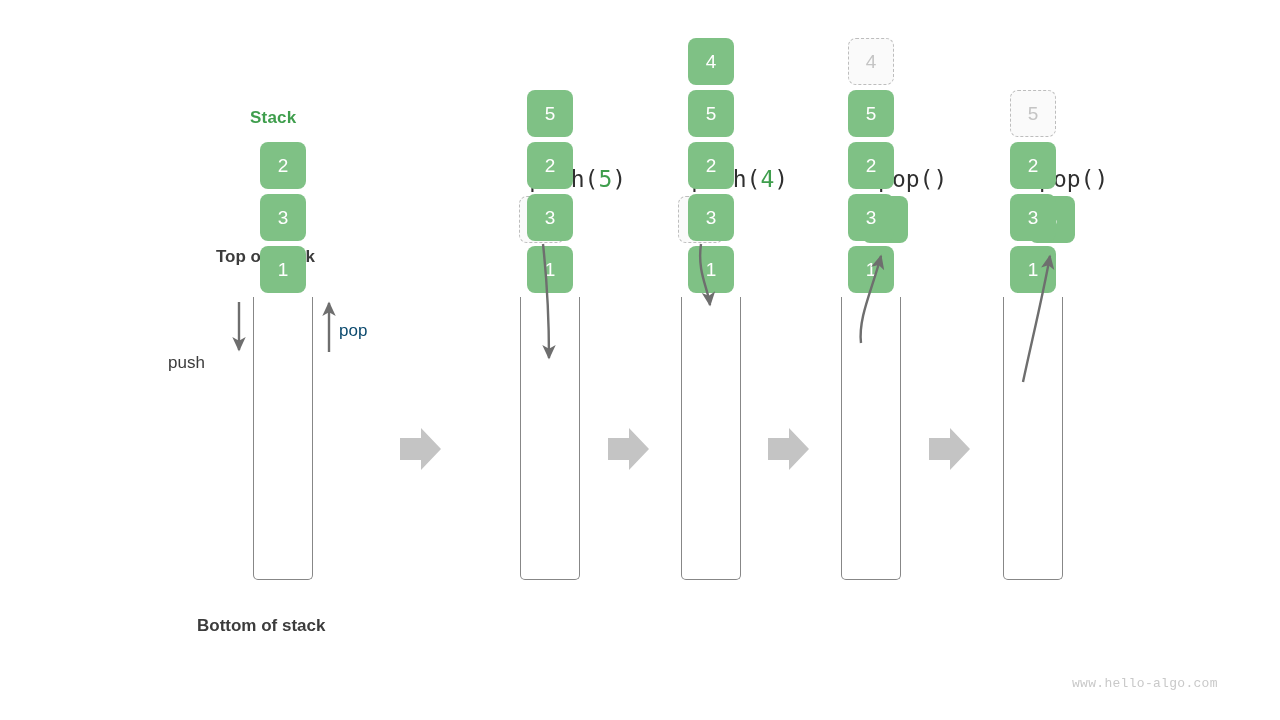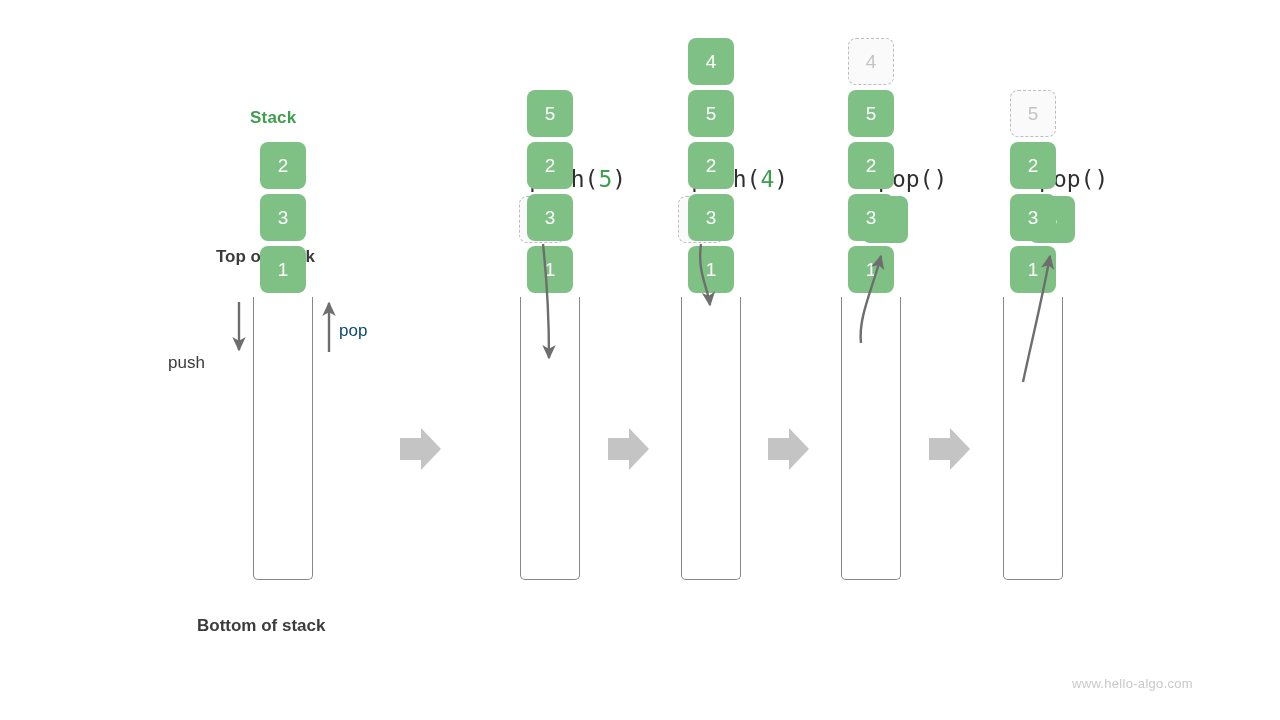--- a/index.html
+++ b/index.html
@@ -58,21 +58,21 @@
     left: 339px;
     top: 321px;
     font-size: 17px;
     font-weight: normal;
     color: #0c4a6e;
   }
   .watermark {
     position: absolute;
     left: 1072px;
     top: 676px;
-    font-family: Liberation Sans, sans-serif;
+    font-family: Liberation Mono, monospace;
     font-size: 13px;
     color: #c9c9c9;
     letter-spacing: 0.3px;
   }
 
   
   .op-caption {
     position: absolute;
     top: 140px;
     width: 200px;

